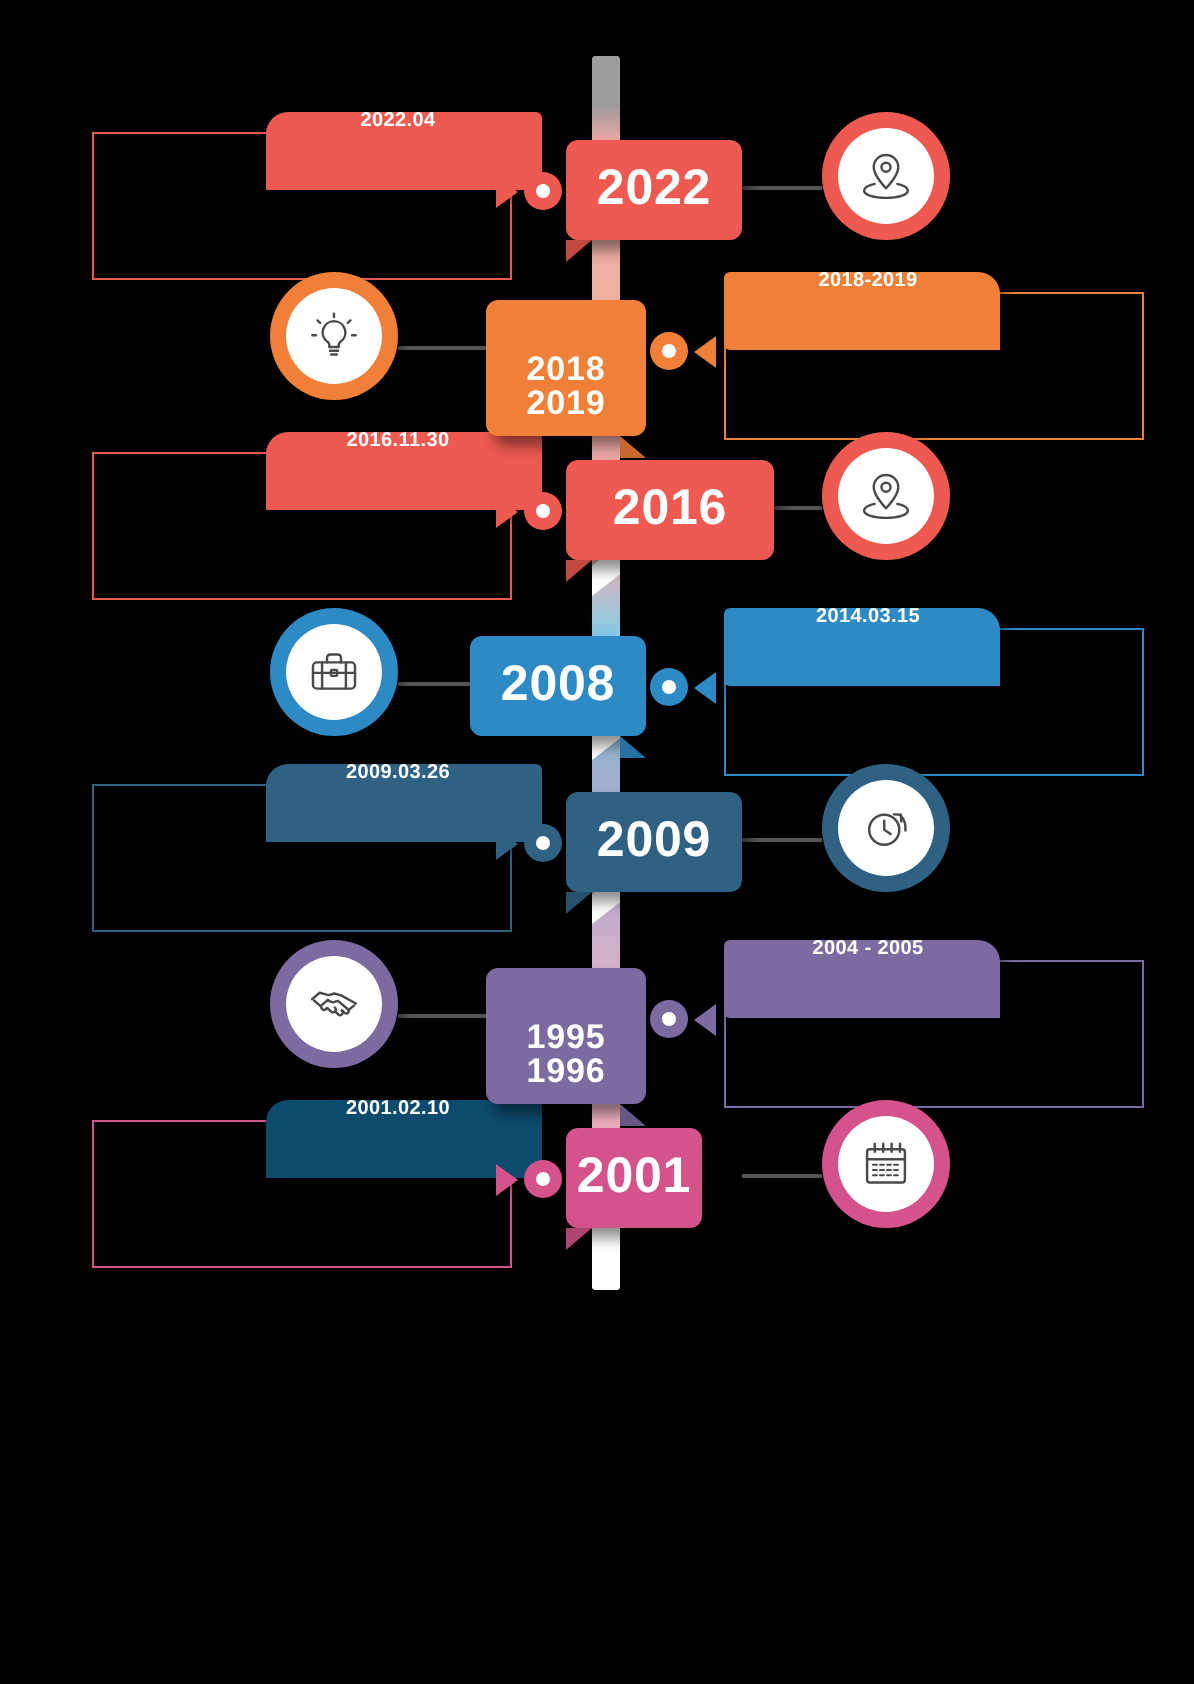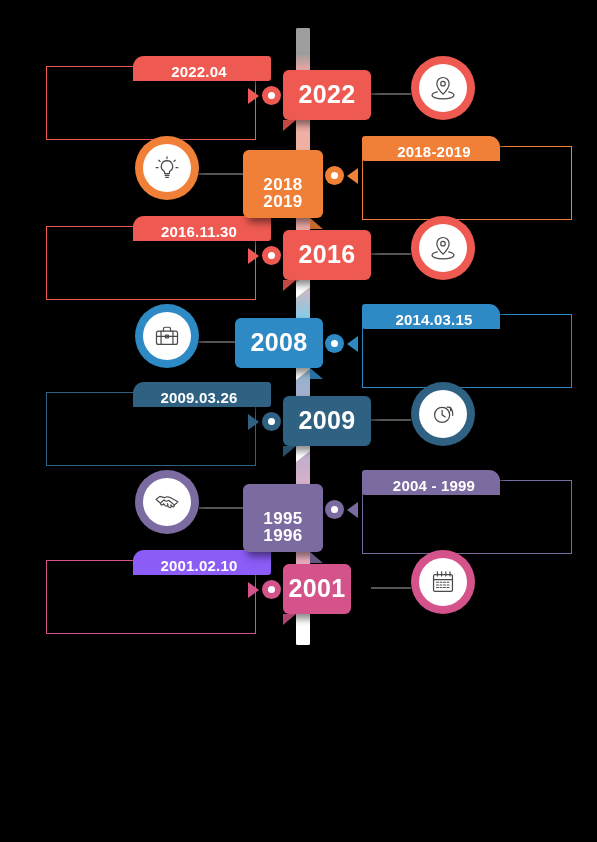--- a/index.html
+++ b/index.html
@@ -76,23 +76,23 @@
   .icon-circle svg{width:28px;height:28px;display:block;}
   
   .stem{position:absolute;top:45px;height:1.5px;background:#555;z-index:2;}
 
   
   .content-box{
     position:absolute;top:18px;width:208px;height:72px;
     border:1px solid;background:transparent;z-index:3;
   }
   .ribbon{
-    position:absolute;top:8px;height:25px;width:132px;
-    color:#fff;font-size:15px;font-weight:700;letter-spacing:.2px;
-    display:flex;align-items:flex-end;z-index:4;
+    position:absolute;top:8px;height:39px;width:132px;
+    color:#fff;font-size:10px;font-weight:700;letter-spacing:.2px;
+    display:flex;align-items:flex-start;z-index:4;
     box-shadow:3px 4px 6px rgba(0,0,0,.5);
   }
   .ribbon.r-right{
     border-radius:11px 3px 3px 0;justify-content:center;padding-right:6px;
   }
   .ribbon.r-left{
     border-radius:3px 11px 0 3px;justify-content:center;padding-left:6px;
   }
   .ribbon span{position:relative;top:-1px;}
 </style>
@@ -161,21 +161,21 @@
         </div>
         <div class="stem" style="left: 199px; width: 44px;"></div>
         <div class="content-box" style="border-color: rgb(240, 128, 55); left: 362px;">
           <div style="padding: 8px 10px; font-size: 10px; color: rgb(255, 255, 255);"></div>
         </div>
         <div class="ribbon r-left" style="background: rgb(240, 128, 55); left: 362px;">
           <span>2018-2019</span>
         </div>
       </div>
       <div class="row" style="top: 208px;">
-        <div class="year-badge single left-tail" style="background: rgb(238, 90, 82); width: 88px; left: 283px;">
+        <div class="year-badge single left-tail" style="background: rgb(238, 90, 82); width: 104px; left: 283px;">
           <span>2016</span>
           <div class="tail" style="border-top-color: rgb(195, 74, 67);"></div>
         </div>
         <div class="dot" style="background: rgb(238, 90, 82); left: 262px;">
           <i></i>
         </div>
         <div class="arrow" style="left: 248px; border-width: 8px 0px 8px 11px; border-color: transparent transparent transparent rgb(238, 90, 82);"></div>
         <div class="icon-circle" style="background: rgb(238, 90, 82); left: 411px;">
           <div class="inner">
             <svg viewBox="0 0 32 32" fill="none" stroke="#4a4a4a" stroke-width="1.4" stroke-linecap="round" stroke-linejoin="round">
@@ -268,21 +268,21 @@
               <path d="M20.5 19.7l1.6 1.4c.6.5 1.5.5 2-.1.5-.6.4-1.5-.2-2l-5.6-4.8-2.9.9-2.8-1"></path>
               <path d="M24.2 19.6l3.3-2.8M4.6 14l3.6 3.1"></path>
             </svg>
           </div>
         </div>
         <div class="stem" style="left: 199px; width: 44px;"></div>
         <div class="content-box" style="border-color: rgb(124, 107, 160); left: 362px;">
           <div style="padding: 8px 10px; font-size: 10px; color: rgb(255, 255, 255);"></div>
         </div>
         <div class="ribbon r-left" style="background: rgb(124, 107, 160); left: 362px;">
-          <span>2004 - 1999</span>
+          <span>2004 - 2005</span>
         </div>
       </div>
       <div class="row" style="top: 542px;">
         <div class="year-badge single left-tail" style="background: rgb(211, 83, 138); width: 68px; left: 283px;">
           <span>2001</span>
           <div class="tail" style="border-top-color: rgb(173, 68, 113);"></div>
         </div>
         <div class="dot" style="background: rgb(211, 83, 138); left: 262px;">
           <i></i>
         </div>
@@ -294,18 +294,18 @@
               <path d="M5.2 13.3h21.6"></path>
               <path d="M9.6 4.4v4.6M14.4 4.4v4.6M19.2 4.4v4.6M24 4.4v4.6"></path>
               <path d="M8.6 16.4h2.2M12.6 16.4h2.2M16.6 16.4h2.2M20.6 16.4h2.2M8.6 19.4h2.2M12.6 19.4h2.2M16.6 19.4h2.2M20.6 19.4h2.2M8.6 22.4h2.2M12.6 22.4h2.2M16.6 22.4h2.2M20.6 22.4h2.2" stroke-width="1.15"></path>
             </svg>
           </div>
         </div>
         <div class="stem" style="left: 371px; width: 40px;"></div>
         <div class="content-box" style="border-color: rgb(211, 83, 138); left: 46px;">
           <div style="padding: 8px 10px; font-size: 10px; color: rgb(255, 255, 255);"></div>
         </div>
-        <div class="ribbon r-right" style="background: #8b5cf6; left: 133px;">
+        <div class="ribbon r-right" style="background: #0c4a6e; left: 133px;">
           <span>2001.02.10</span>
         </div>
       </div>
     </div>
 </div>
 
 </body></html>

